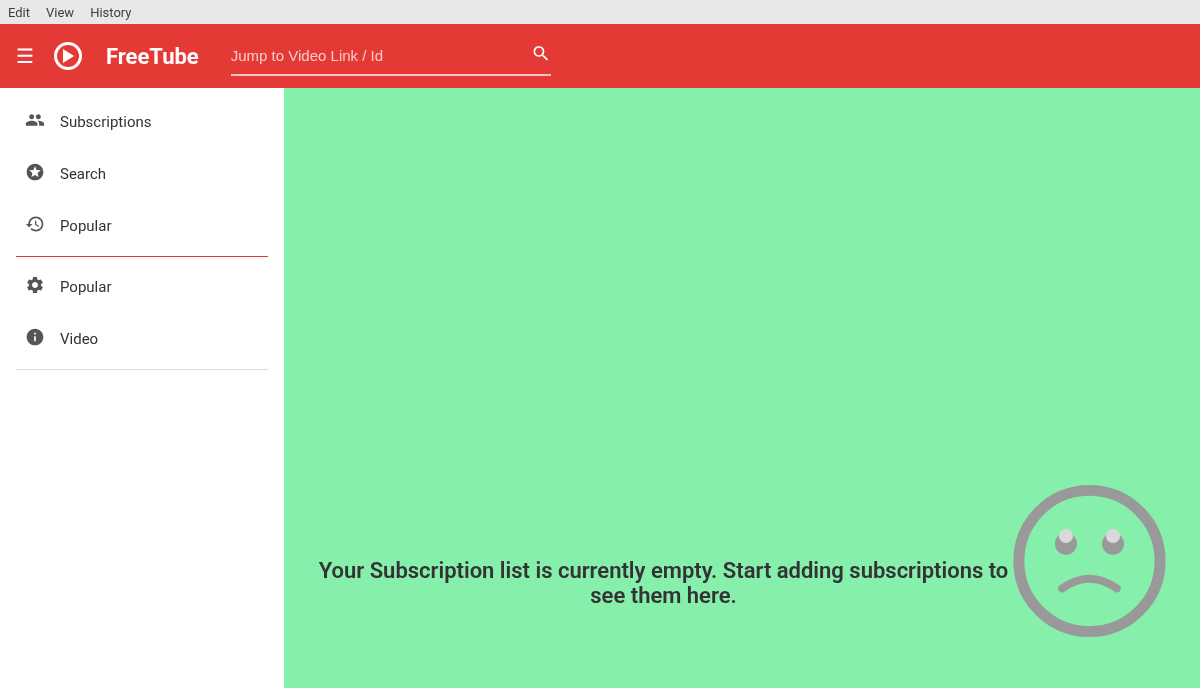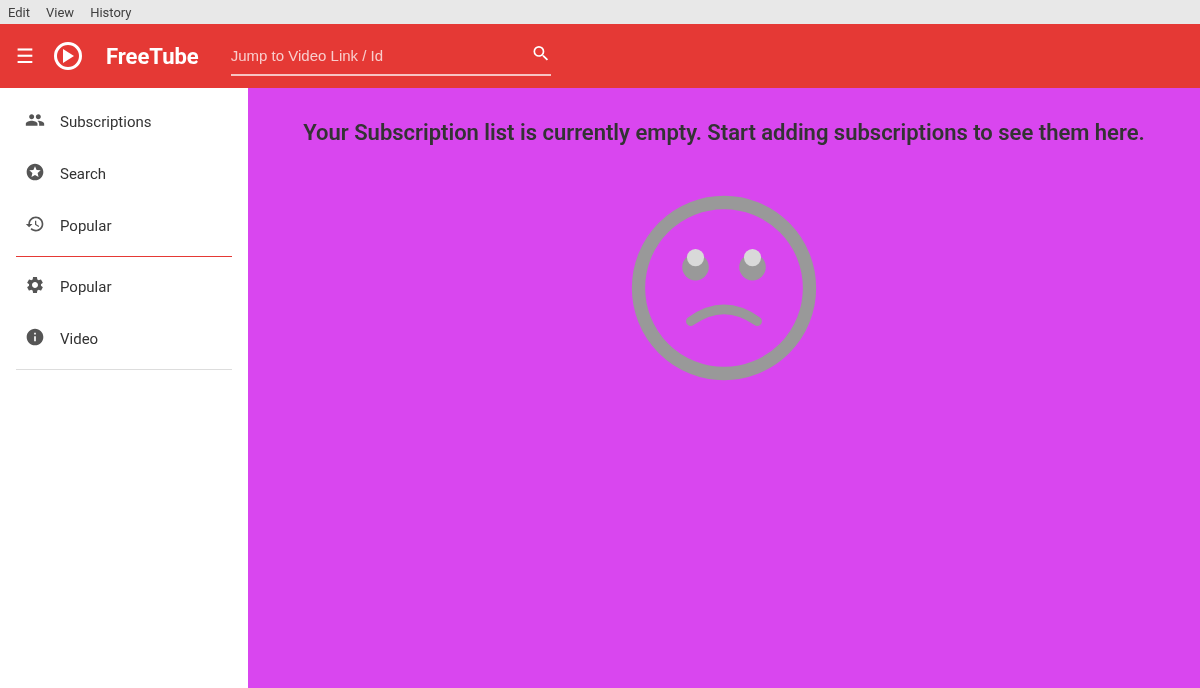--- a/index.html
+++ b/index.html
@@ -128,21 +128,21 @@
     }
 
     
     .layout {
       display: flex;
       height: calc(688px - 24px - 64px);
     }
 
     
     .sidebar {
-      width: 248px;
+      width: 284px;
       background: white;
       flex-shrink: 0;
       padding: 8px 0;
       overflow-y: auto;
     }
 
     .nav-item {
       display: flex;
       align-items: center;
       gap: 14px;
@@ -168,24 +168,24 @@
 
     .nav-divider-bottom {
       height: 1px;
       background: #ddd;
       margin: 4px 16px;
     }
 
     
     .main {
       flex: 1;
-      background: #d946ef;
-      display: flex;
-      flex-direction: column;
-      align-items: center;
+      background: #86efac;
+      display: flex;
+      flex-direction: row;
+      align-items: flex-end;
       padding: 32px;
     }
 
     .empty-message {
       font-size: 22px;
       color: #333;
       font-weight: 600;
       margin-bottom: 48px;
       text-align: center;
     }

